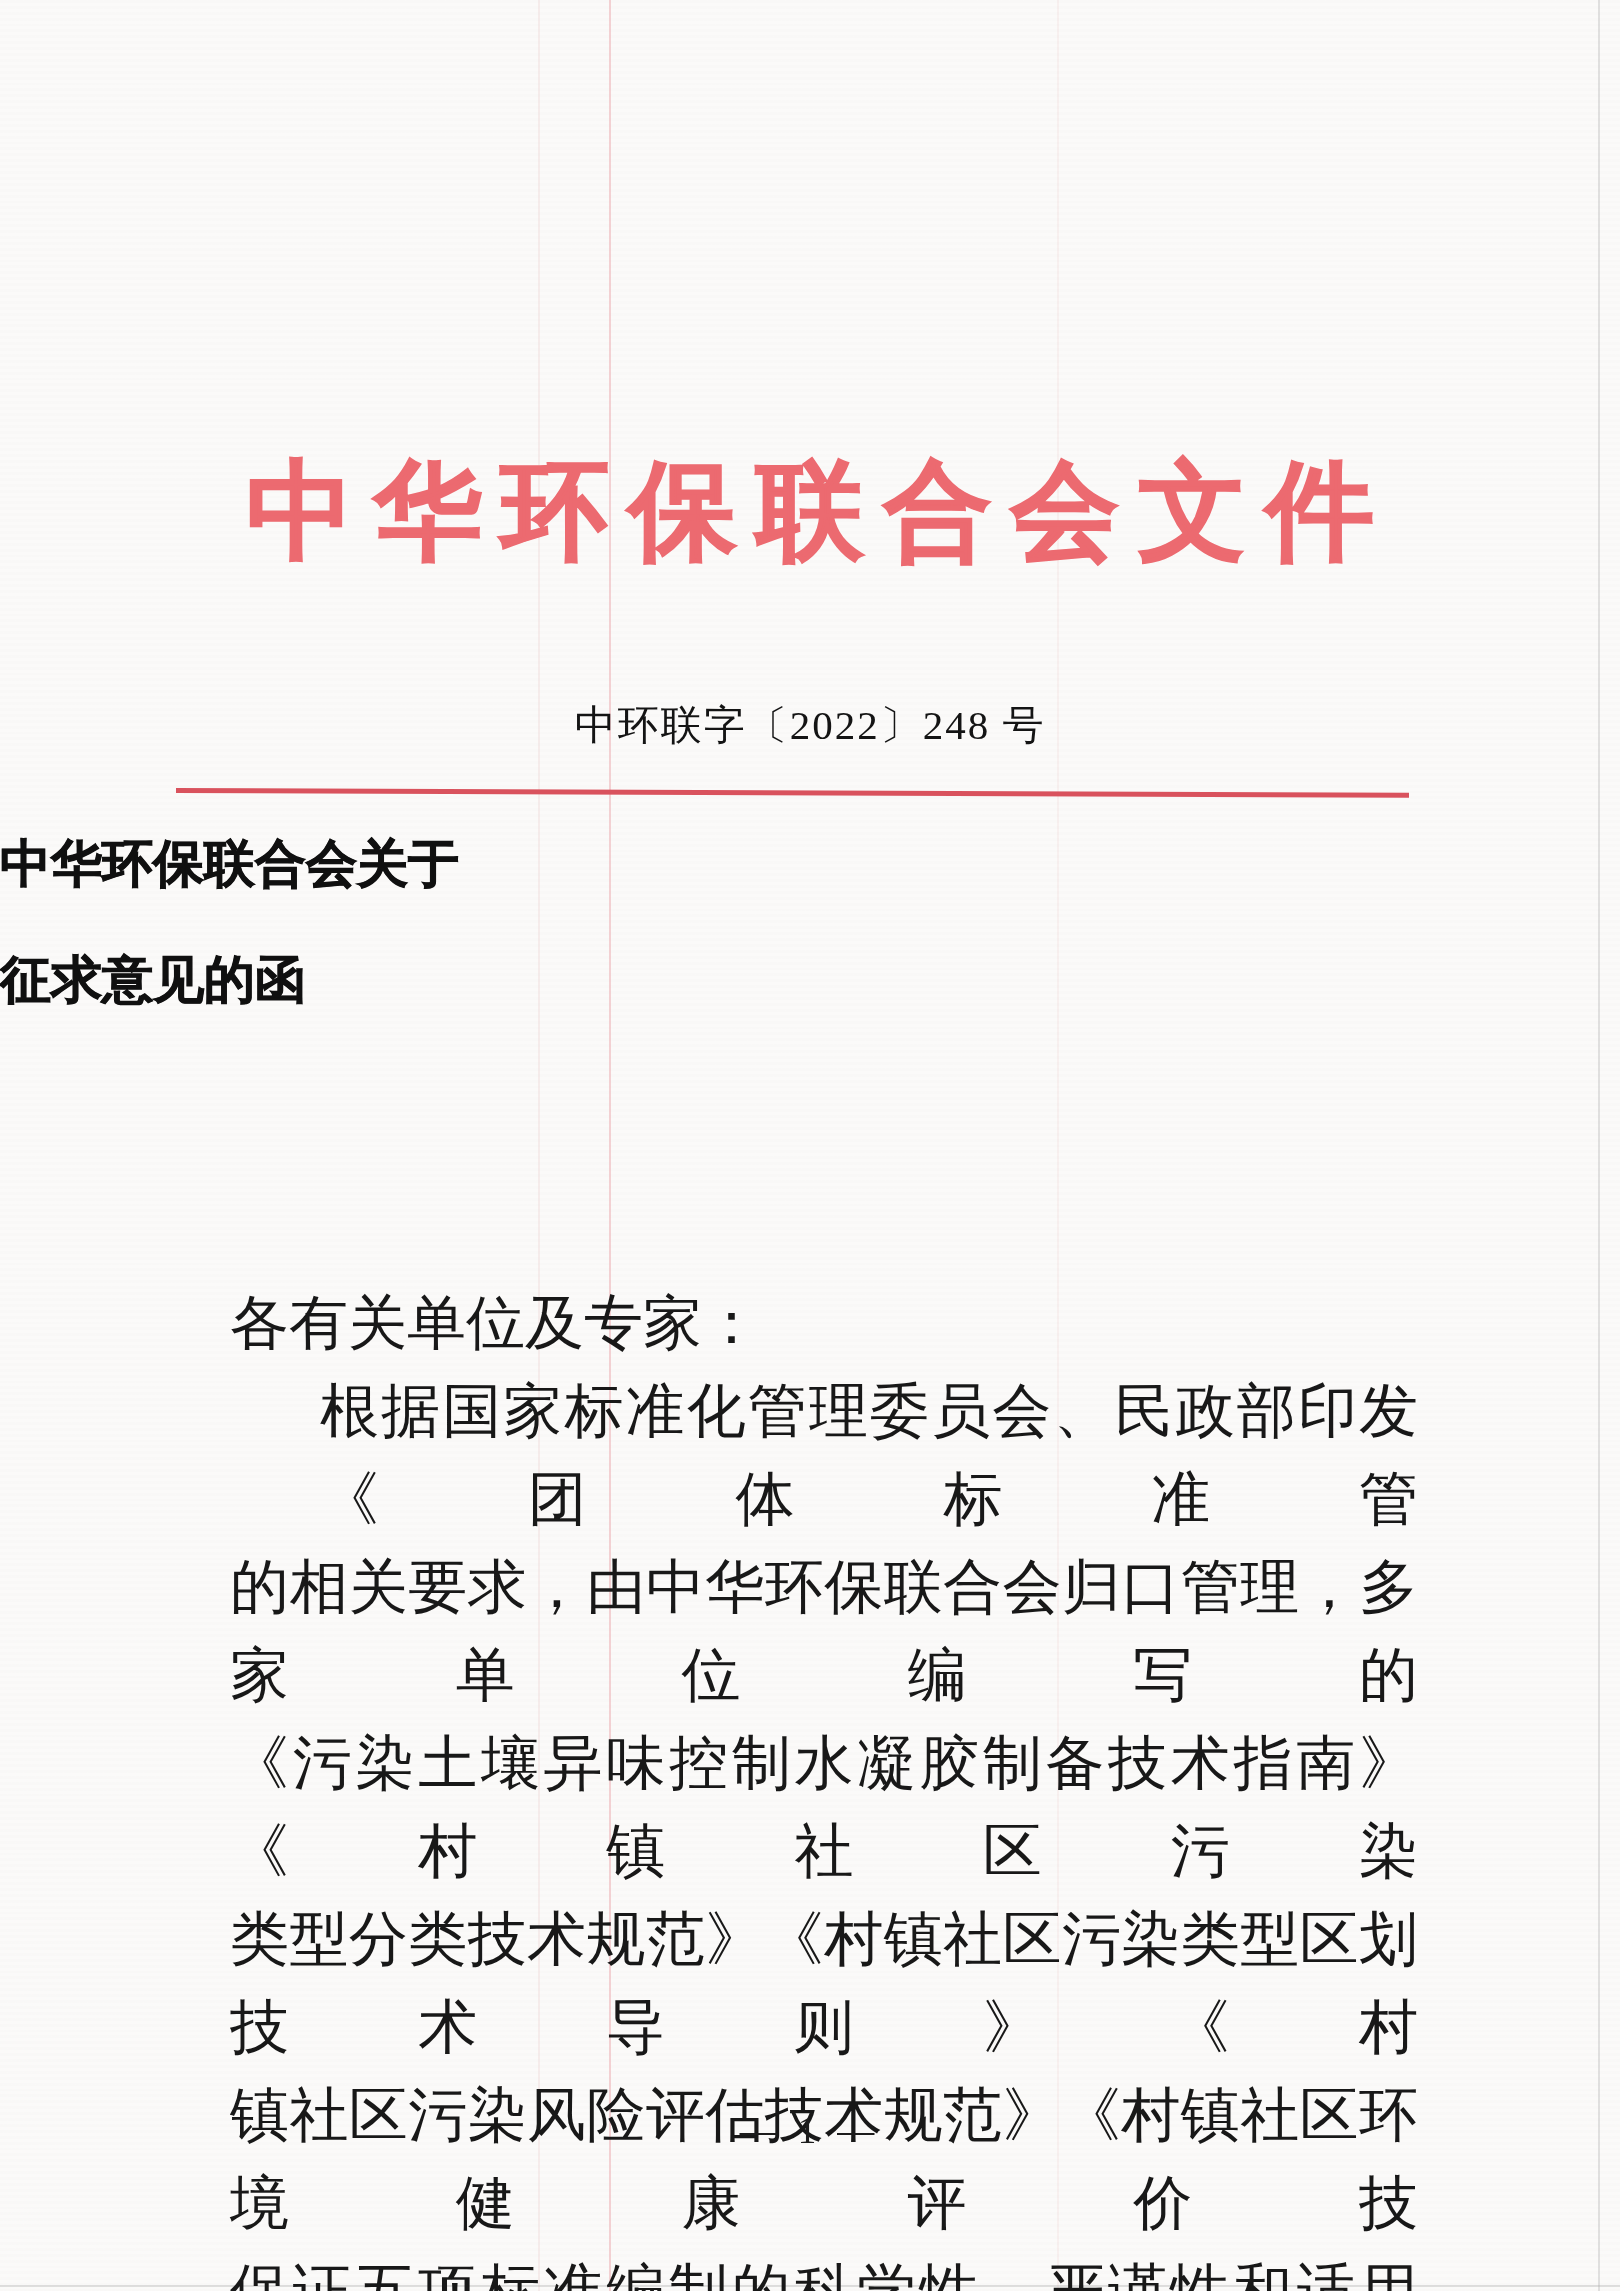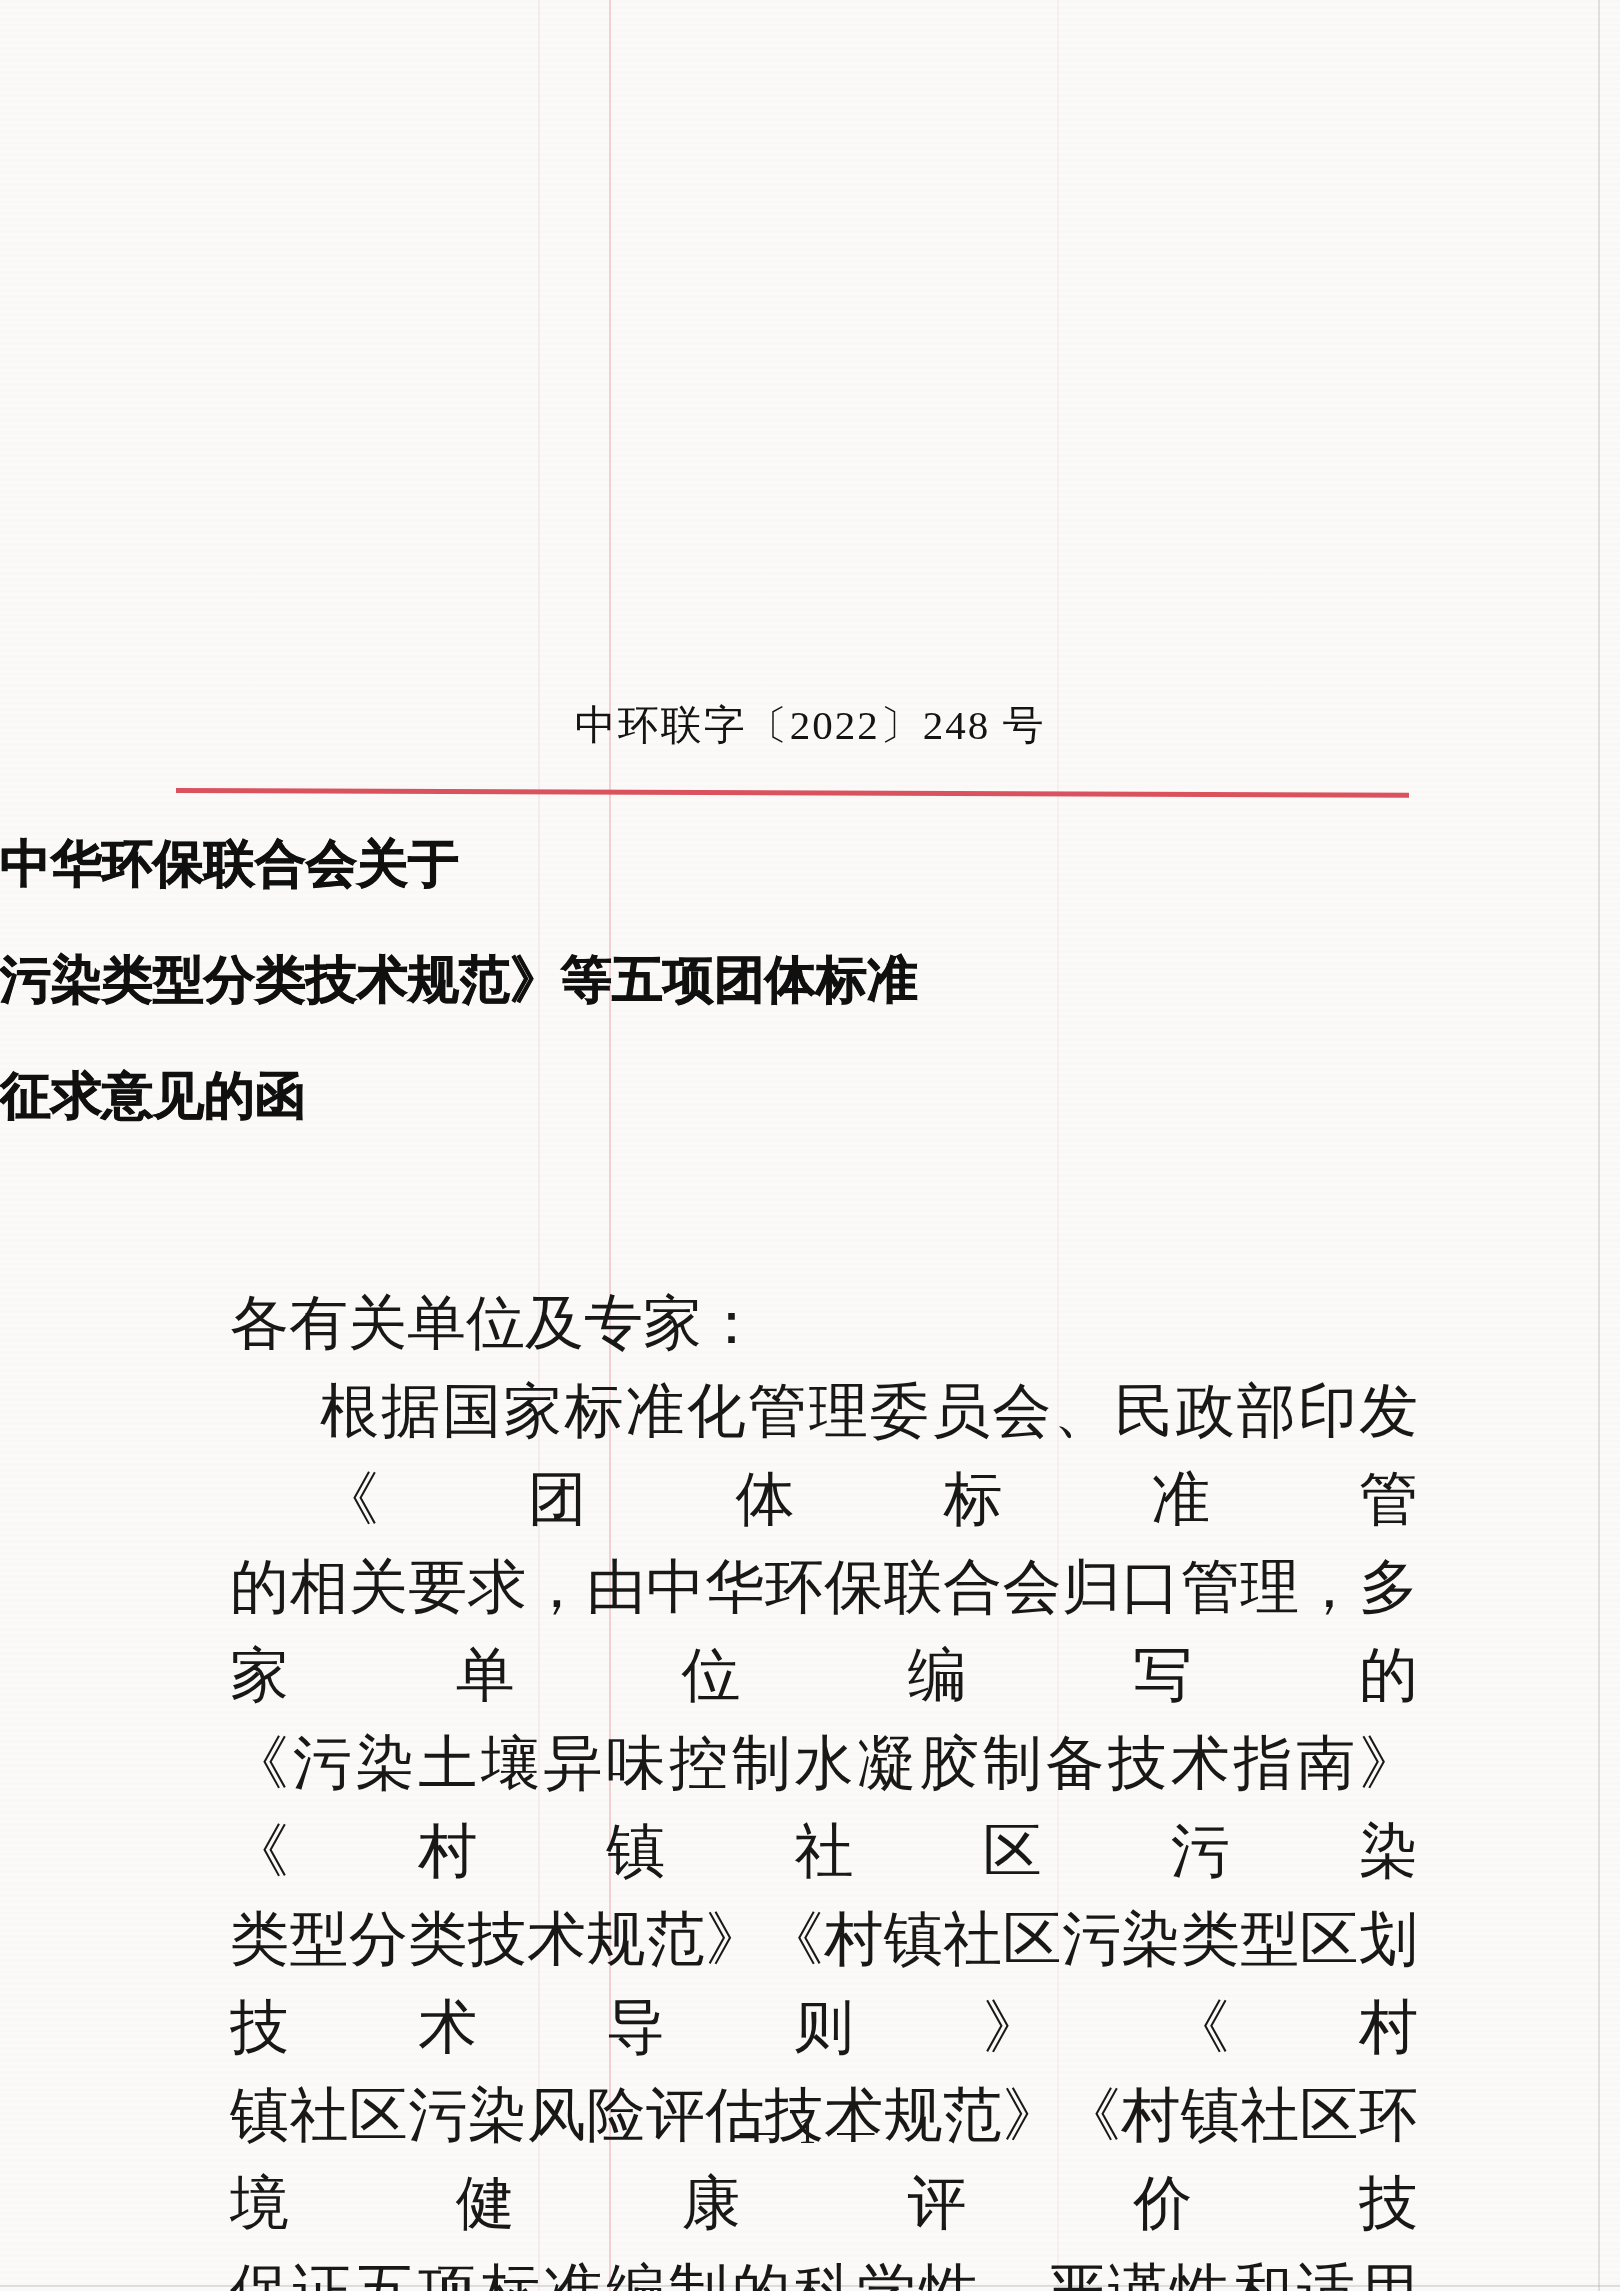--- a/index.html
+++ b/index.html
@@ -128,28 +128,28 @@
 <body>
 
 <div class="page">
 
   <div class="scan-line a"></div>
   <div class="scan-line b"></div>
   <div class="scan-line c"></div>
   <div class="scan-line edge"></div>
   <div class="scan-bottom"></div>
 
+  <div class="org-title">中华环保联合会文件</div>
 
   <div class="doc-number">中环联字〔2022〕248 号</div>
 
   <div class="red-rule"></div>
 
   <div class="subject">
     <div>中华环保联合会关于</div>
-    <div>污染类型分类技术规范》等五项团体标准</div>
     <div>征求意见的函</div>
   </div>
 
   <div class="body-block">
     <div class="body-line salutation">各有关单位及专家：</div>
     <div class="body-line indent-first">根据国家标准化管理委员会、民政部印发《团体标准管</div>
     <div class="body-line">的相关要求，由中华环保联合会归口管理，多家单位编写的</div>
     <div class="body-line">《污染土壤异味控制水凝胶制备技术指南》《村镇社区污染</div>
     <div class="body-line">类型分类技术规范》《村镇社区污染类型区划技术导则》《村</div>
     <div class="body-line">镇社区污染风险评估技术规范》《村镇社区环境健康评价技</div>

